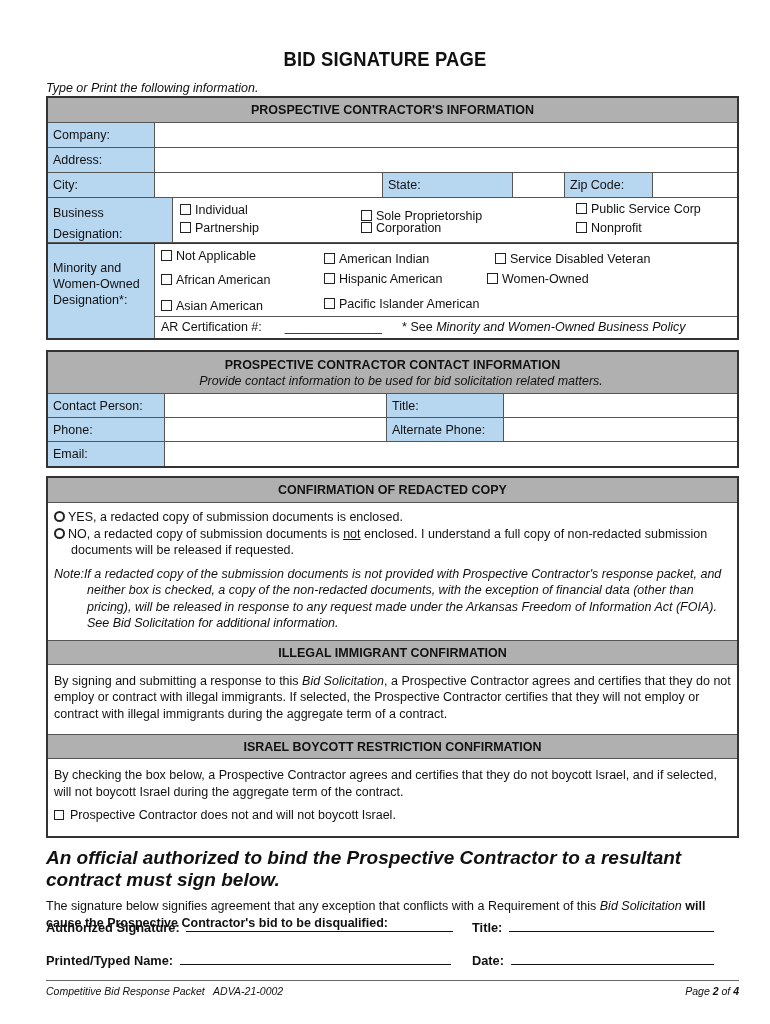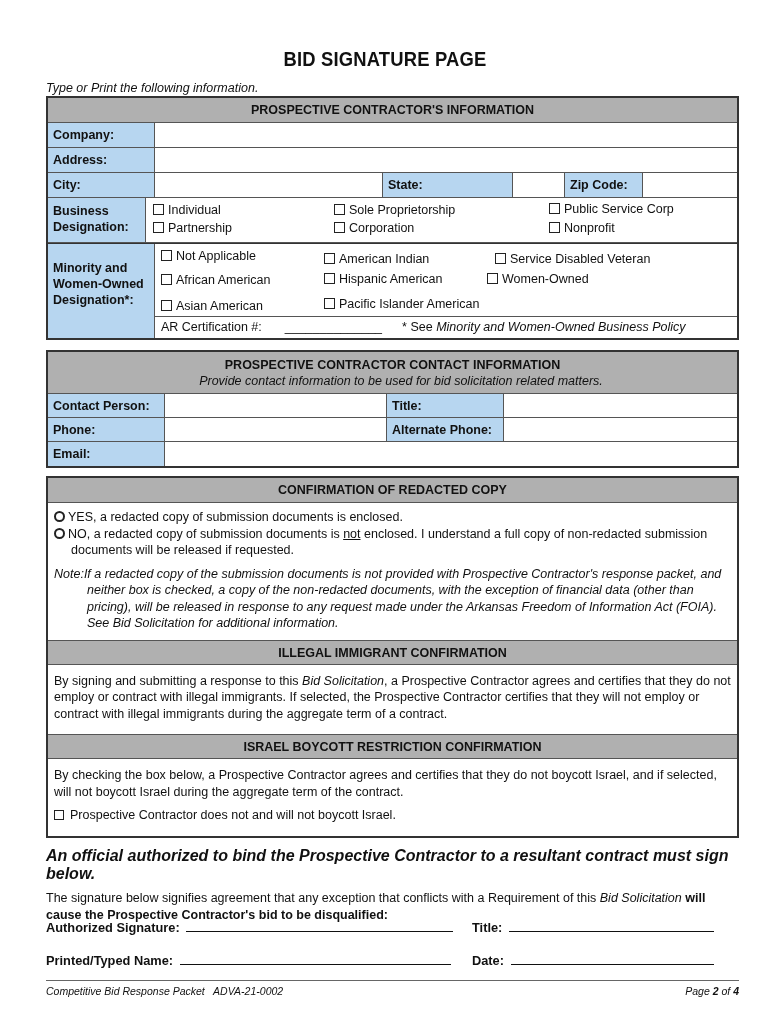--- a/index.html
+++ b/index.html
@@ -6,21 +6,21 @@
   html, body { width: 770px; height: 1024px; background: #ffffff; }
   body { font-family: "Liberation Sans", sans-serif; color: #111; font-size: 13px; position: relative; overflow: hidden; }
 
   .title { position: absolute; top: 48px; left: 0; width: 770px; text-align: center; font-size: 20px; font-weight: bold; letter-spacing: 0.2px; transform: scaleX(0.92); }
   .instr { position: absolute; top: 81px; left: 46px; font-style: italic; font-size: 12.5px; }
 
   .tbl { position: absolute; left: 46px; width: 693px; border: 2px solid #333; }
   .hdr { background: #b0b0b0; text-align: center; font-weight: bold; font-size: 12.5px; border-bottom: 1px solid #555; }
   .row { display: flex; border-bottom: 1px solid #555; }
   .row:last-child { border-bottom: none; }
-  .lbl { background: #b7d6f0; border-right: 1px solid #555; padding: 3px 5px; font-size: 12.5px; font-weight: bold; }
+  .lbl { background: #b7d6f0; border-right: 1px solid #555; padding: 3px 5px; font-size: 12.5px; }
   .val { background: #fff; flex: 1; }
   .cell { border-right: 1px solid #555; }
 
   .cb { display: inline-block; width: 11px; height: 11px; border: 1.5px solid #222; vertical-align: -1px; margin-right: 4px; background: #fff; }
   .radio { display: inline-block; width: 11px; height: 11px; border: 2px solid #222; border-radius: 50%; vertical-align: -1px; margin-right: 3px; }
 
   .t1 { top: 96px; }
   .t2 { top: 350px; }
   .t3 { top: 476px; }
 
@@ -46,29 +46,29 @@
   </div>
   <div class="row" style="height:25px;gap:28px;">
     <div class="lbl" style="width:107px;line-height:19px;">Address:</div>
     <div class="val"></div>
   </div>
   <div class="row" style="height:25px;">
     <div class="lbl" style="width:107px;line-height:19px;">City:</div>
     <div class="val cell" style="flex:none;width:228px;"></div>
     <div class="lbl" style="width:130px;line-height:19px;">State:</div>
     <div class="val cell" style="flex:none;width:52px;"></div>
-    <div class="lbl" style="width:78px;line-height:19px;">Zip Code:</div>
+    <div class="lbl" style="width:88px;line-height:19px;">Zip Code:</div>
     <div class="val"></div>
   </div>
 
   <div class="row" style="height:45px;">
-    <div class="lbl" style="width:98px;line-height:16px;padding-top:5px;">Business Designation:</div>
+    <div class="lbl" style="width:125px;line-height:21px;padding-top:5px;">Business Designation:</div>
     <div class="val" style="position:relative;font-size:12.5px;">
       <div style="position:absolute;left:7px;top:5px;"><span class="cb"></span><span>Individual</span></div>
-      <div style="position:absolute;left:188px;top:5px;"><span class="cb"></span><span>Sole Proprietorship</span></div>
+      <div style="position:absolute;left:188px;top:11px;"><span class="cb"></span><span>Sole Proprietorship</span></div>
       <div style="position:absolute;left:403px;top:4px;"><span class="cb"></span><span>Public Service Corp</span></div>
       <div style="position:absolute;left:7px;top:23px;"><span class="cb"></span><span>Partnership</span></div>
       <div style="position:absolute;left:188px;top:23px;"><span class="cb"></span><span>Corporation</span></div>
       <div style="position:absolute;left:403px;top:23px;"><span class="cb"></span><span>Nonprofit</span></div>
     </div>
   </div>
 
   <div class="row" style="height:95px;border-top:1px solid #333;">
     <div class="lbl" style="width:107px;line-height:16px;padding-top:16px;">Minority and Women-Owned Designation*:</div>
     <div class="val" style="position:relative;font-size:12.5px;">
@@ -124,21 +124,21 @@
   <div class="p" style="padding:8px 6px 12px 6px;"><span>By signing and submitting a response to this </span><span class="it">Bid Solicitation</span><span>, a Prospective Contractor agrees and certifies that they do not employ or contract with illegal immigrants.  If selected, the Prospective Contractor certifies that they will not employ or contract with illegal immigrants during the aggregate term of a contract.</span></div>
 
   <div class="hdr" style="height:25px;line-height:24px;border-top:1px solid #555;">ISRAEL BOYCOTT RESTRICTION CONFIRMATION</div>
   <div class="p" style="padding:8px 6px 12px 6px;">
     <div>By checking the box below, a Prospective Contractor agrees and certifies that they do not boycott Israel, and if selected, will not boycott Israel during the aggregate term of the contract.</div>
     <div style="margin-top:7px;"><span class="cb" style="width:10px;height:10px;border-width:1px;margin-right:6px;"></span><span>Prospective Contractor does not and will not boycott Israel.</span></div>
   </div>
 </div>
 
 <div style="position:absolute;top:847px;left:46px;width:693px;">
-  <div class="bold it" style="font-size:16px;">An official authorized to bind the Prospective Contractor to a resultant contract must sign below.</div>
+  <div class="bold it" style="font-size:19px;">An official authorized to bind the Prospective Contractor to a resultant contract must sign below.</div>
   <div class="p" style="margin-top:7px;"><span>The signature below signifies agreement that any exception that conflicts with a Requirement of this </span><span class="it">Bid Solicitation</span><span class="bold"> will cause the Prospective Contractor's bid to be disqualified:</span></div>
 </div>
 
 <div style="position:absolute;top:920px;left:46px;font-weight:bold;font-size:12.8px;">
   <span>Authorized Signature:</span>
   <span class="sigline" style="width:267px;margin-left:3px;"></span>
 </div>
 <div style="position:absolute;top:920px;left:472px;font-weight:bold;font-size:12.8px;">
   <span>Title:</span>
   <span class="sigline" style="width:205px;margin-left:3px;"></span>

